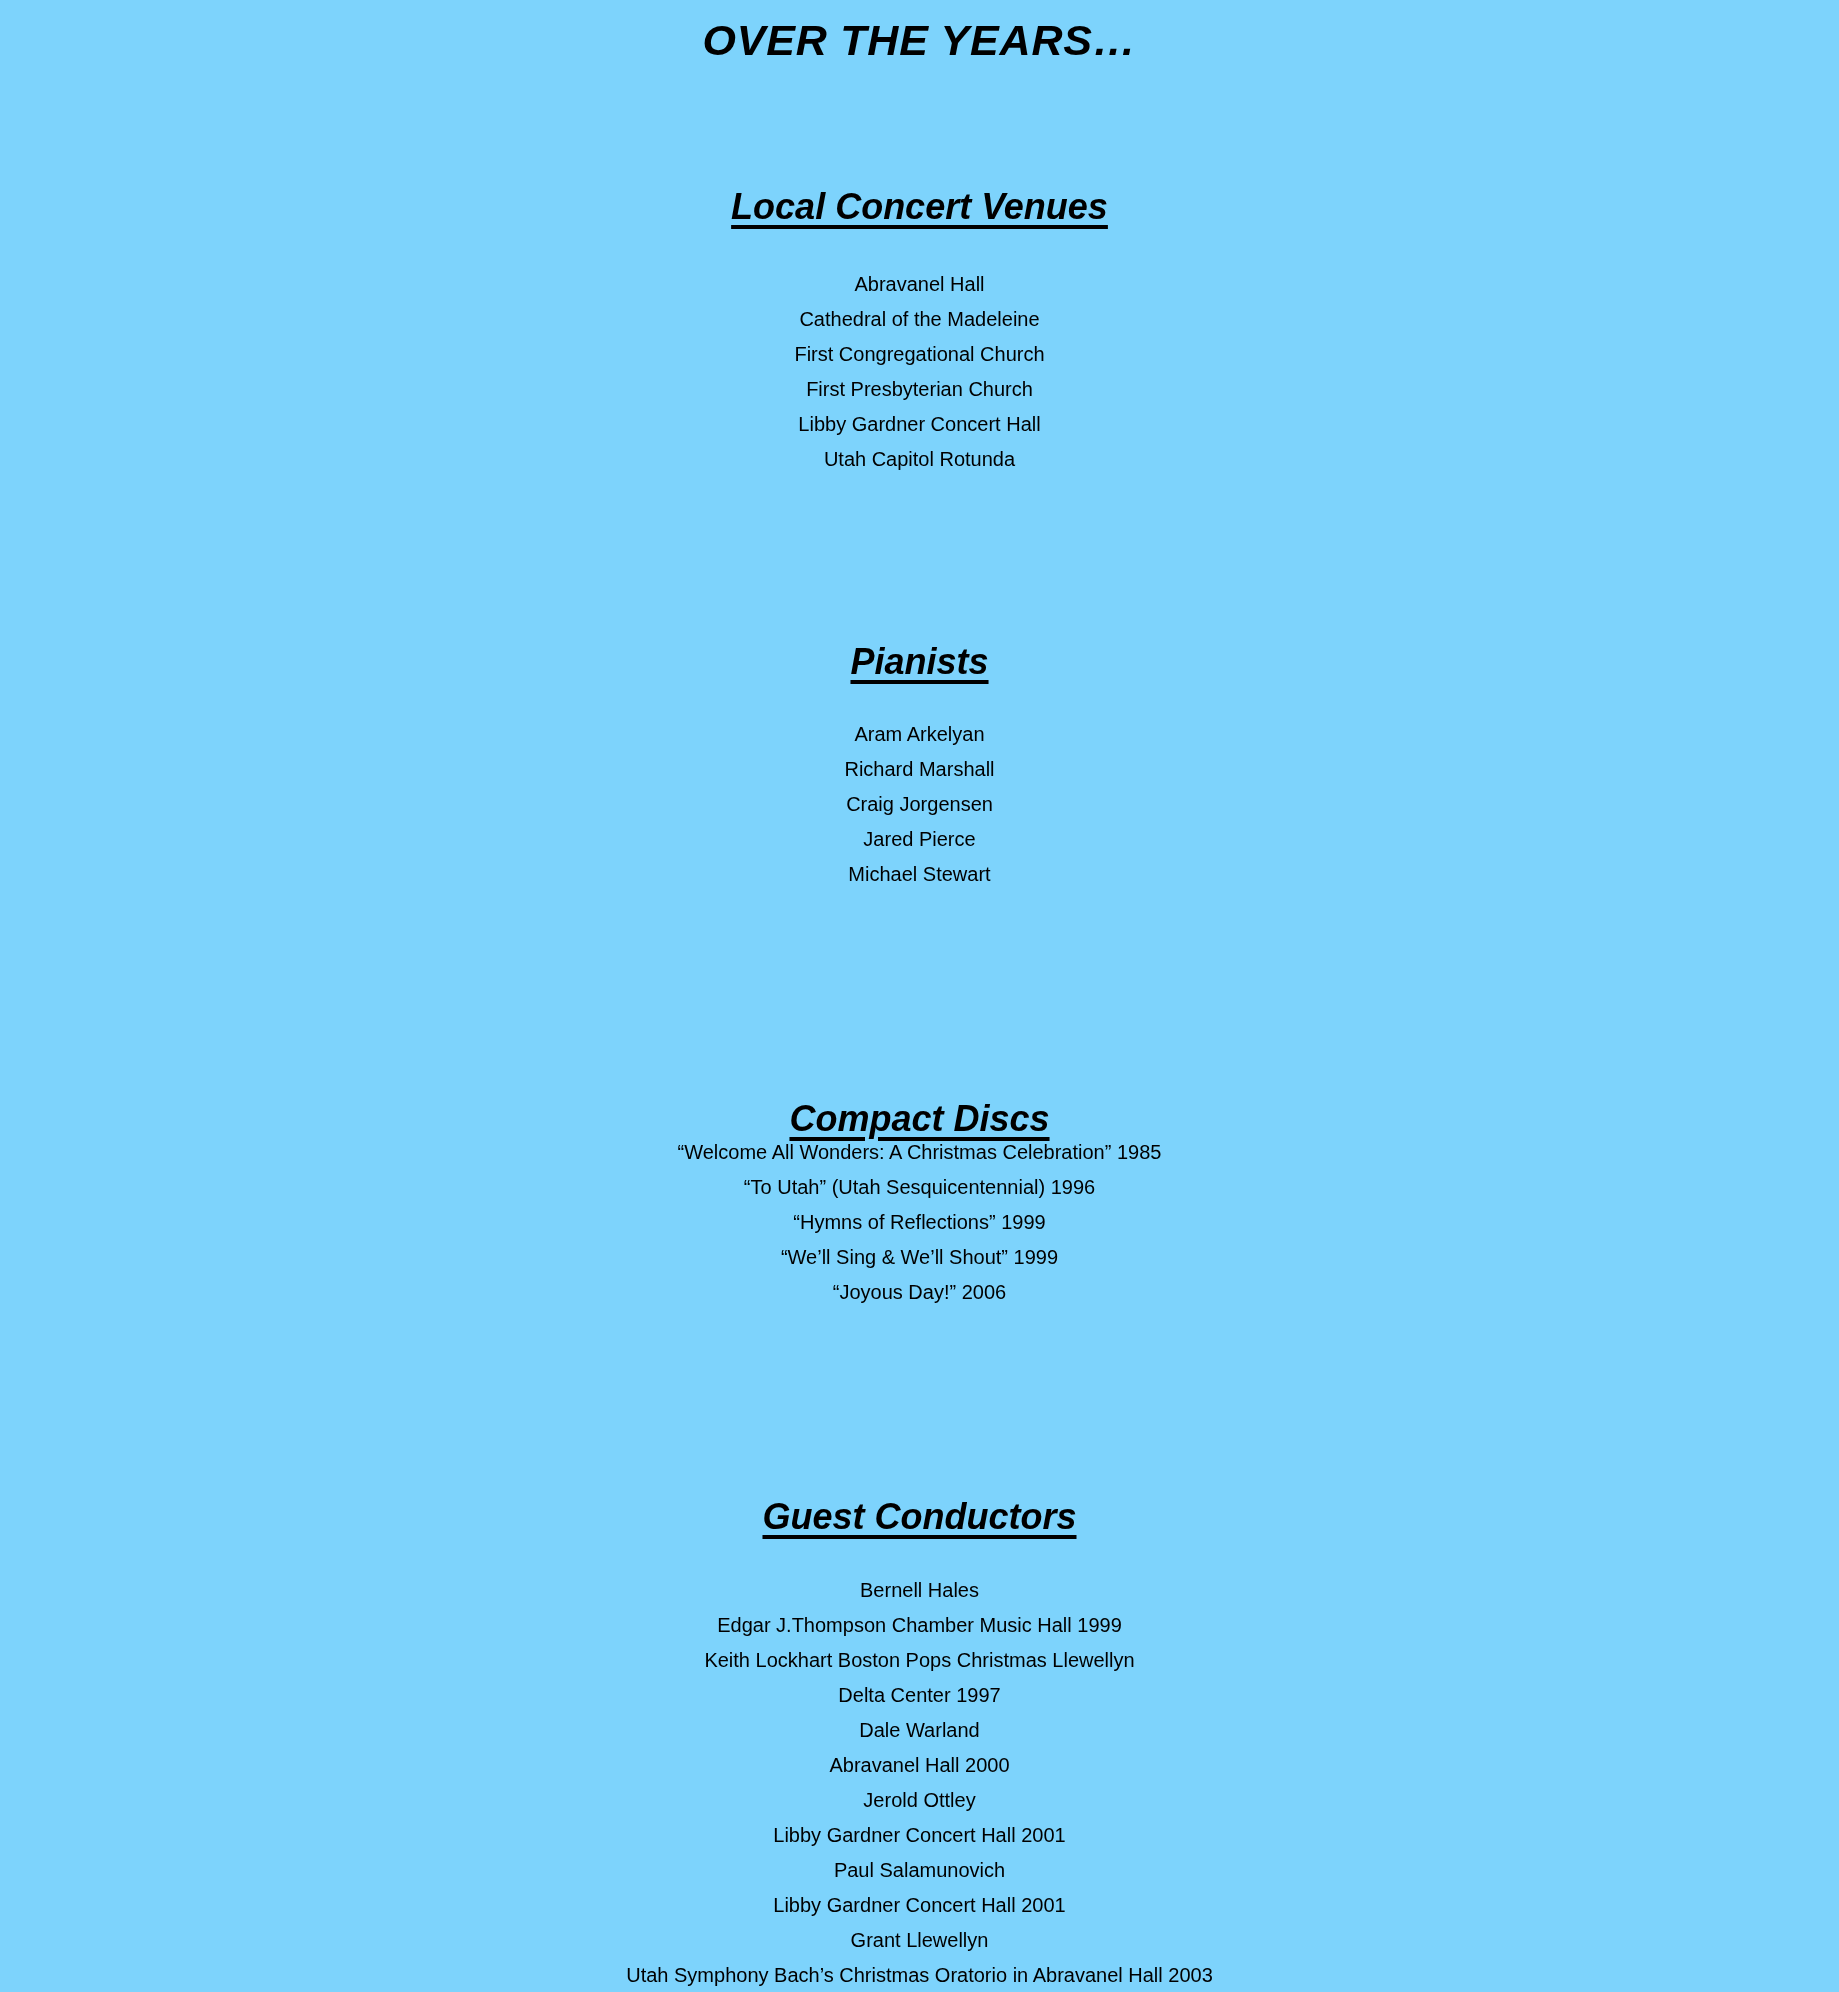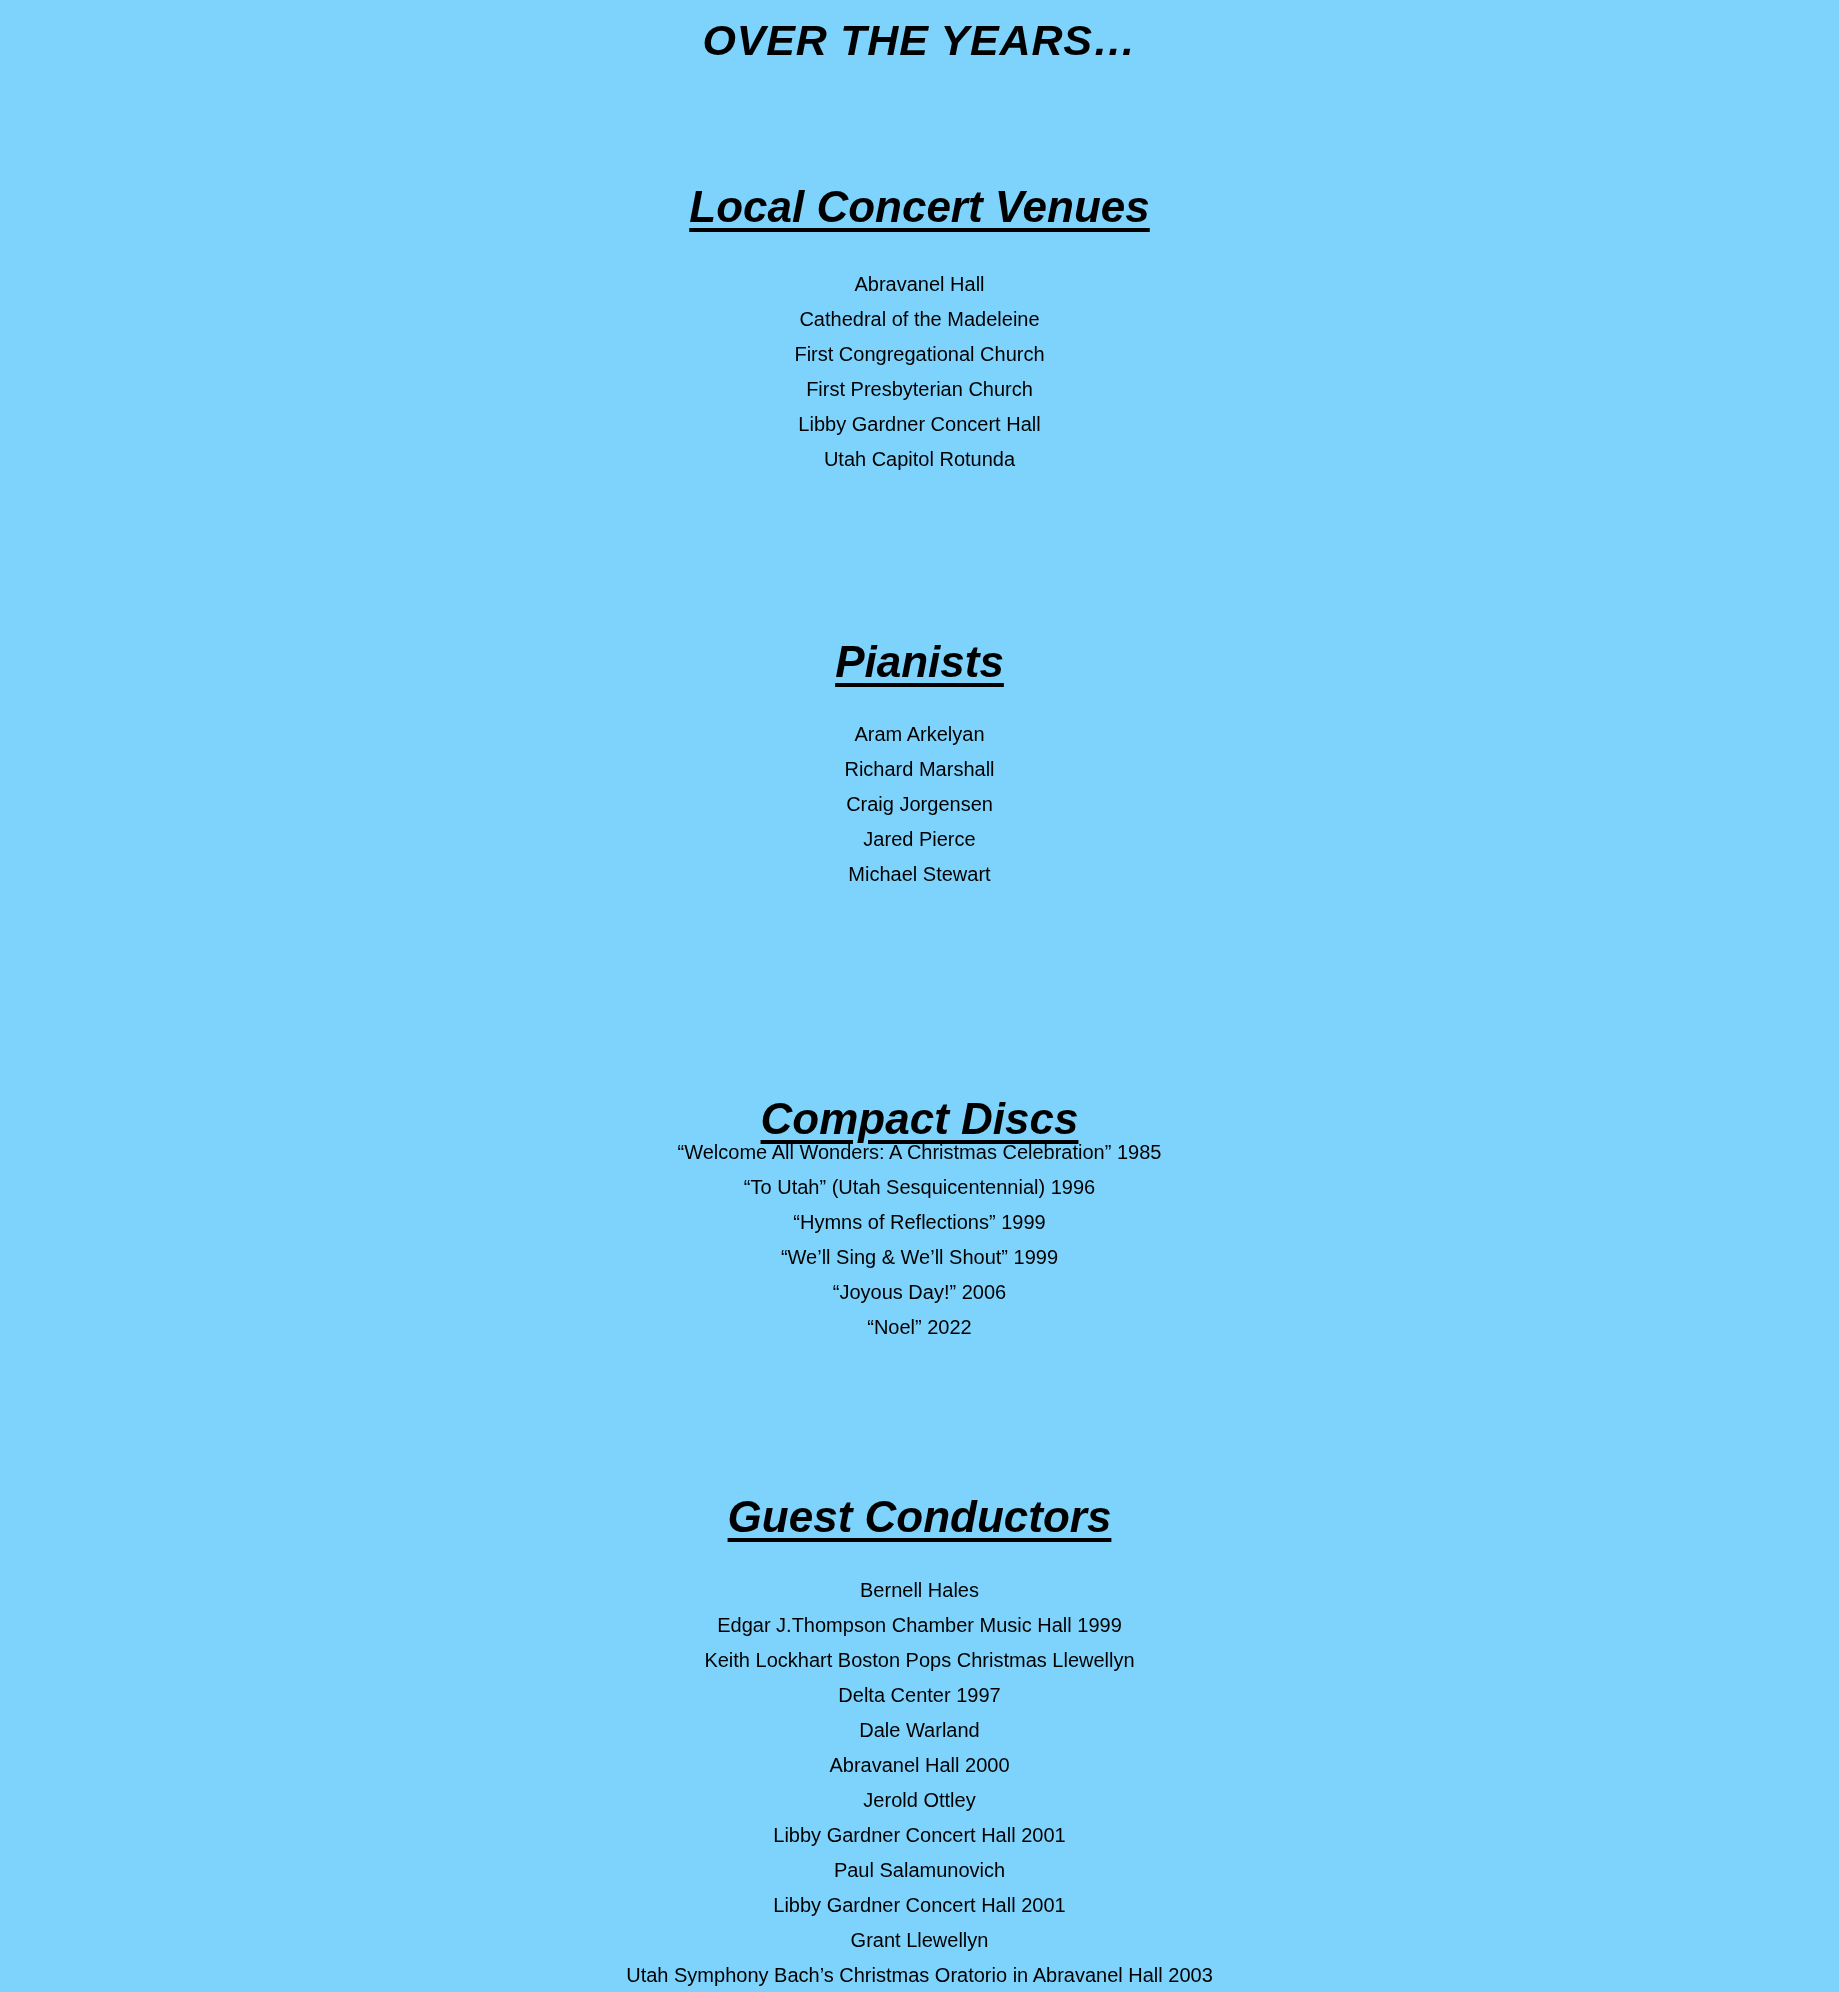--- a/index.html
+++ b/index.html
@@ -26,21 +26,21 @@
     line-height: 49px;
     font-weight: bold;
     font-style: italic;
     letter-spacing: 0.8px;
   }
   .section-heading {
     position: absolute;
     left: 0;
     width: 100%;
     text-align: center;
-    font-size: 44px;
+    font-size: 36px;
     line-height: 41px;
     font-weight: bold;
     font-style: italic;
   }
   .section-heading .heading-text {
     text-decoration: underline;
     text-decoration-thickness: 3.9px;
     text-underline-offset: 6.2px;
   }
   .list {
@@ -93,21 +93,20 @@
 
   <div class="section-heading heading-3">
     <span class="heading-text">Compact Discs</span>
   </div>
   <div class="list list-3">
       <div class="line">“Welcome All Wonders: A Christmas Celebration” 1985</div>
       <div class="line">“To Utah” (Utah Sesquicentennial) 1996</div>
       <div class="line">“Hymns of Reflections” 1999</div>
       <div class="line">“We’ll Sing &amp; We’ll Shout” 1999</div>
       <div class="line">“Joyous Day!” 2006</div>
-      <div class="line">“Noel” 2022</div>
     </div>
 
   <div class="section-heading heading-4">
     <span class="heading-text">Guest Conductors</span>
   </div>
   <div class="list list-4">
       <div class="line">Bernell Hales</div>
       <div class="line">Edgar J.Thompson Chamber Music Hall 1999</div>
       <div class="line">Keith Lockhart Boston Pops Christmas Llewellyn</div>
       <div class="line">Delta Center 1997</div>

